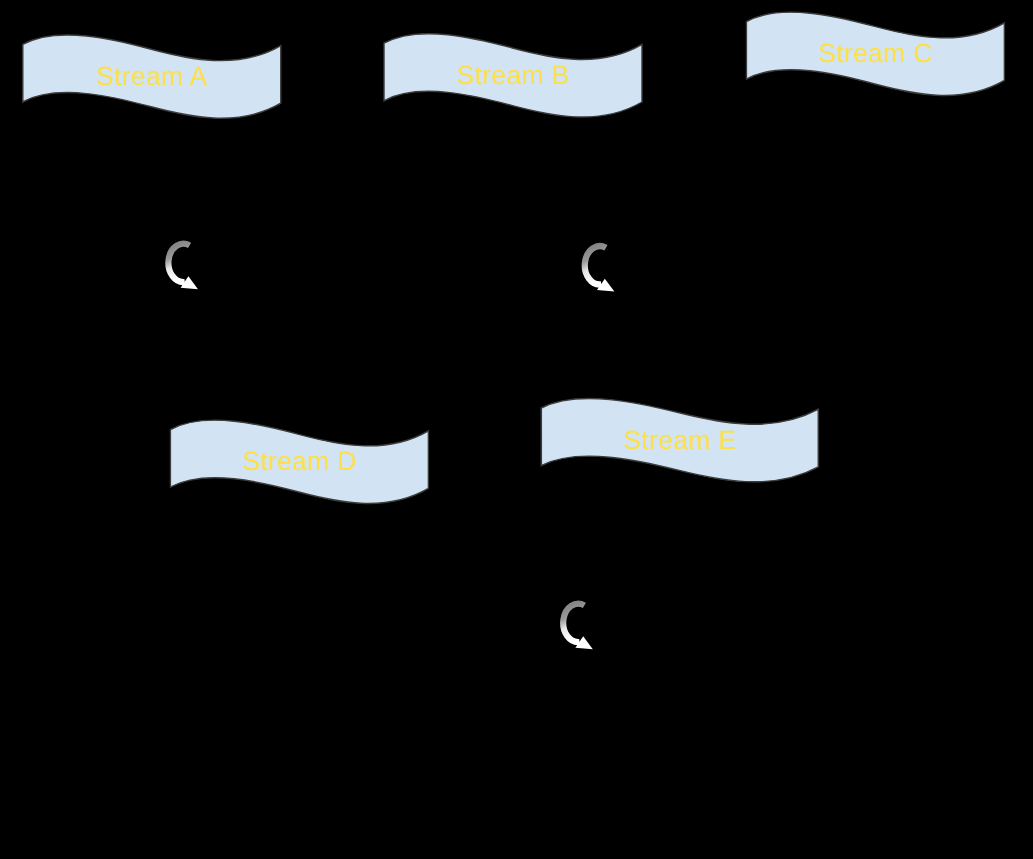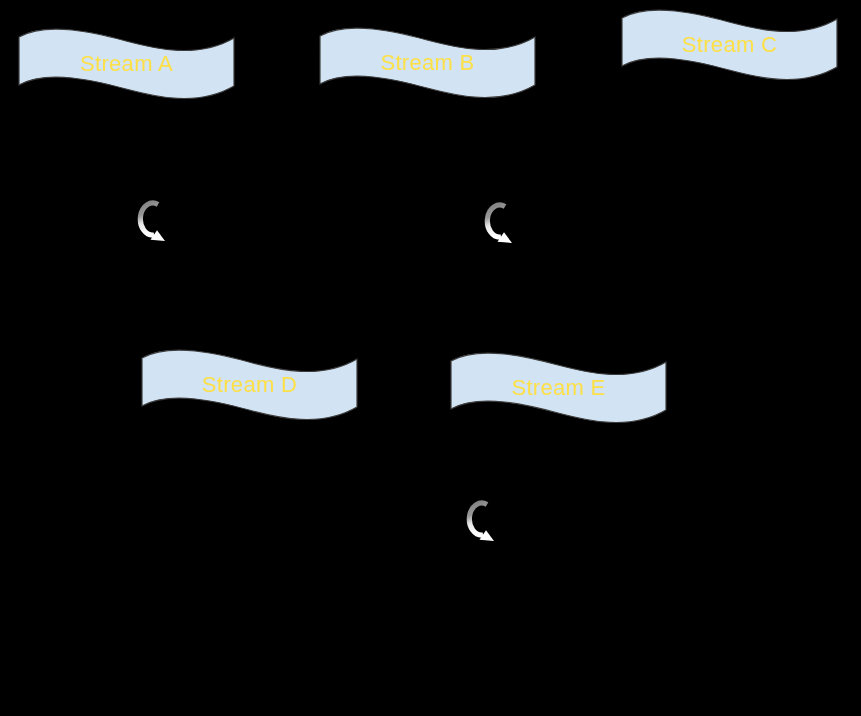--- a/index.html
+++ b/index.html
@@ -52,21 +52,21 @@
   .loop svg {
     width: 100%;
     height: 100%;
     display: block;
   }
   
   .pos-a { left: 18px;  top: 27px;  }
   .pos-b { left: 319px; top: 26px;  }
   .pos-c { left: 621px; top: 8px;  }
   .pos-d { left: 141px; top: 348px; }
-  .pos-e { left: 450px; top: 351px; }
+  .pos-e { left: 450px; top: 330px; padding-left: 16px; }
   .pos-f { left: 450px; top: 625px; }
   
   .pos-l1 { left: 133px; top: 199px; }
   .pos-l2 { left: 480px; top: 201px; }
   .pos-l3 { left: 462px; top: 499px; }
   .defs-only { position: absolute; width: 0; height: 0; overflow: hidden; }
 </style>
 </head>
 <body>
 

